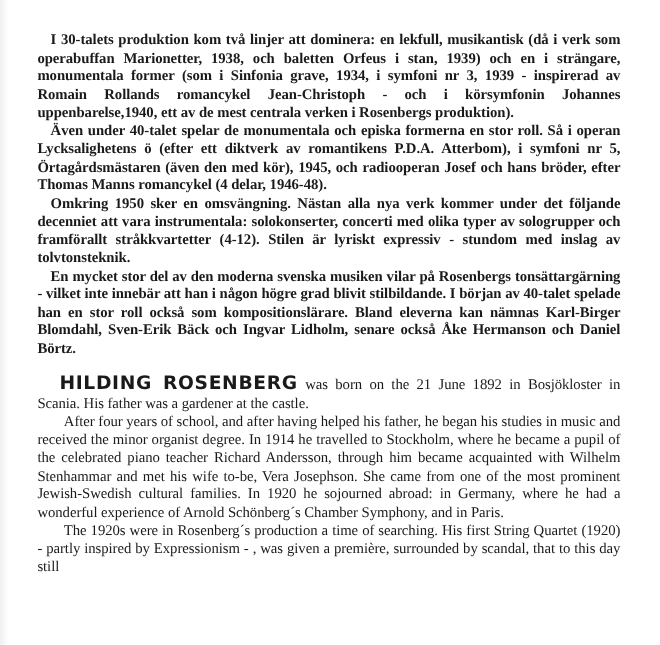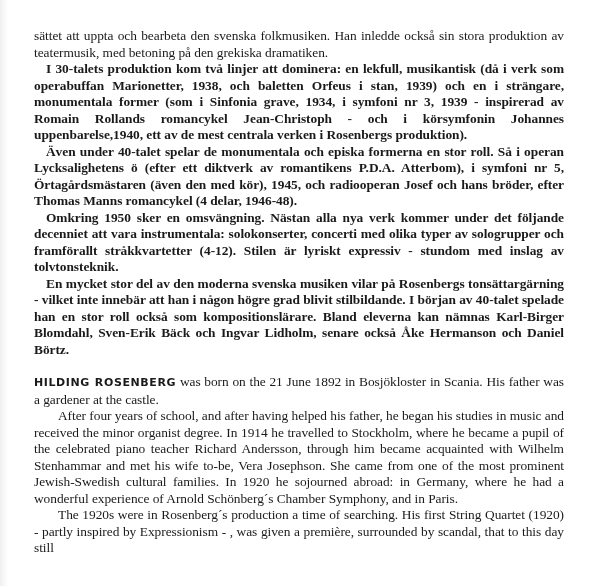--- a/index.html
+++ b/index.html
@@ -21,32 +21,32 @@
     text-align: justify;
     letter-spacing: -0.05px;
   }
   .page p { margin: 0; }
   .page p.indent { text-indent: 12px; font-weight: bold; }
   .page p.indent2 { text-indent: 24px; }
   .gap { height: 16px; }
   .caps {
     font-family: "DejaVu Sans", "Liberation Sans", sans-serif;
     font-weight: bold;
-    font-size: 11px;
+    font-size: 17px;
     letter-spacing: 0.6px;
+    margin-left: 20px;
   }
 </style>
 </head>
 <body>
 
 <div class="leftshade"></div>
 
 <div class="page">
   <div>
-    <p>sättet att uppta och bearbeta den svenska folkmusiken. Han inledde också sin stora produktion av teatermusik, med betoning på den grekiska dramatiken.</p>
     <p class="indent">I 30-talets produktion kom två linjer att dominera: en lekfull, musikantisk (då i verk som operabuffan Marionetter, 1938, och baletten Orfeus i stan, 1939) och en i strängare, monumentala former (som i Sinfonia grave, 1934, i symfoni nr 3, 1939 - inspirerad av Romain Rollands romancykel Jean-Christoph - och i körsymfonin Johannes uppenbarelse,1940, ett av de mest centrala verken i Rosenbergs produktion).</p>
     <p class="indent">Även under 40-talet spelar de monumentala och episka formerna en stor roll. Så i operan Lycksalighetens ö (efter ett diktverk av romantikens P.D.A. Atterbom), i symfoni nr 5, Örtagårdsmästaren (även den med kör), 1945, och radiooperan Josef och hans bröder, efter Thomas Manns romancykel (4 delar, 1946-48).</p>
     <p class="indent">Omkring 1950 sker en omsvängning. Nästan alla nya verk kommer under det följande decenniet att vara instrumentala: solokonserter, concerti med olika typer av sologrupper och framförallt stråkkvartetter (4-12). Stilen är lyriskt expressiv - stundom med inslag av tolvtonsteknik.</p>
     <p class="indent">En mycket stor del av den moderna svenska musiken vilar på Rosenbergs tonsättargärning - vilket inte innebär att han i någon högre grad blivit stilbildande. I början av 40-talet spelade han en stor roll också som kompositionslärare. Bland eleverna kan nämnas Karl-Birger Blomdahl, Sven-Erik Bäck och Ingvar Lidholm, senare också Åke Hermanson och Daniel Börtz.</p>
   </div>
 
   <div class="gap"></div>
 
   <div>
     <p><span class="caps">HILDING ROSENBERG</span><span> was born on the 21 June 1892 in Bosjökloster in Scania. His father was a gardener at the castle.</span></p>

